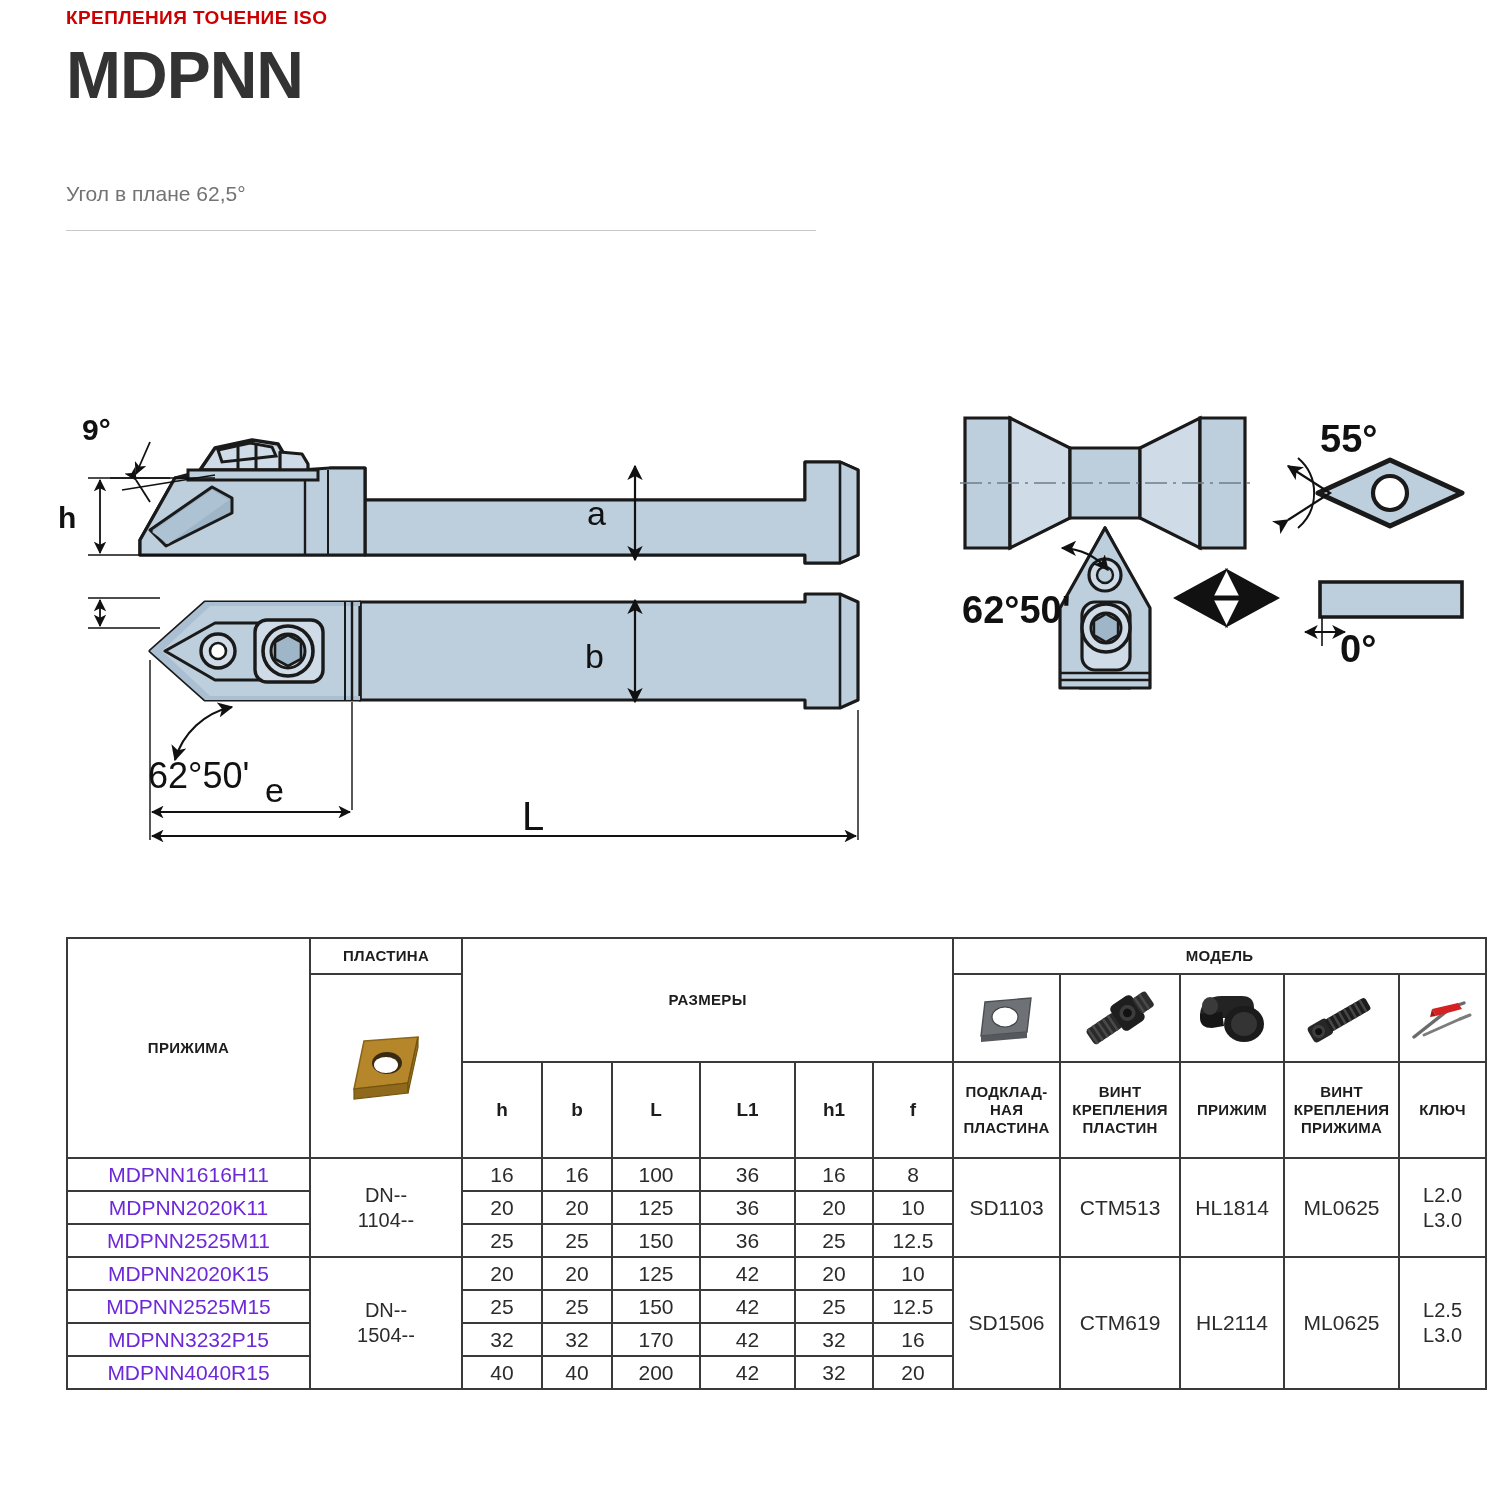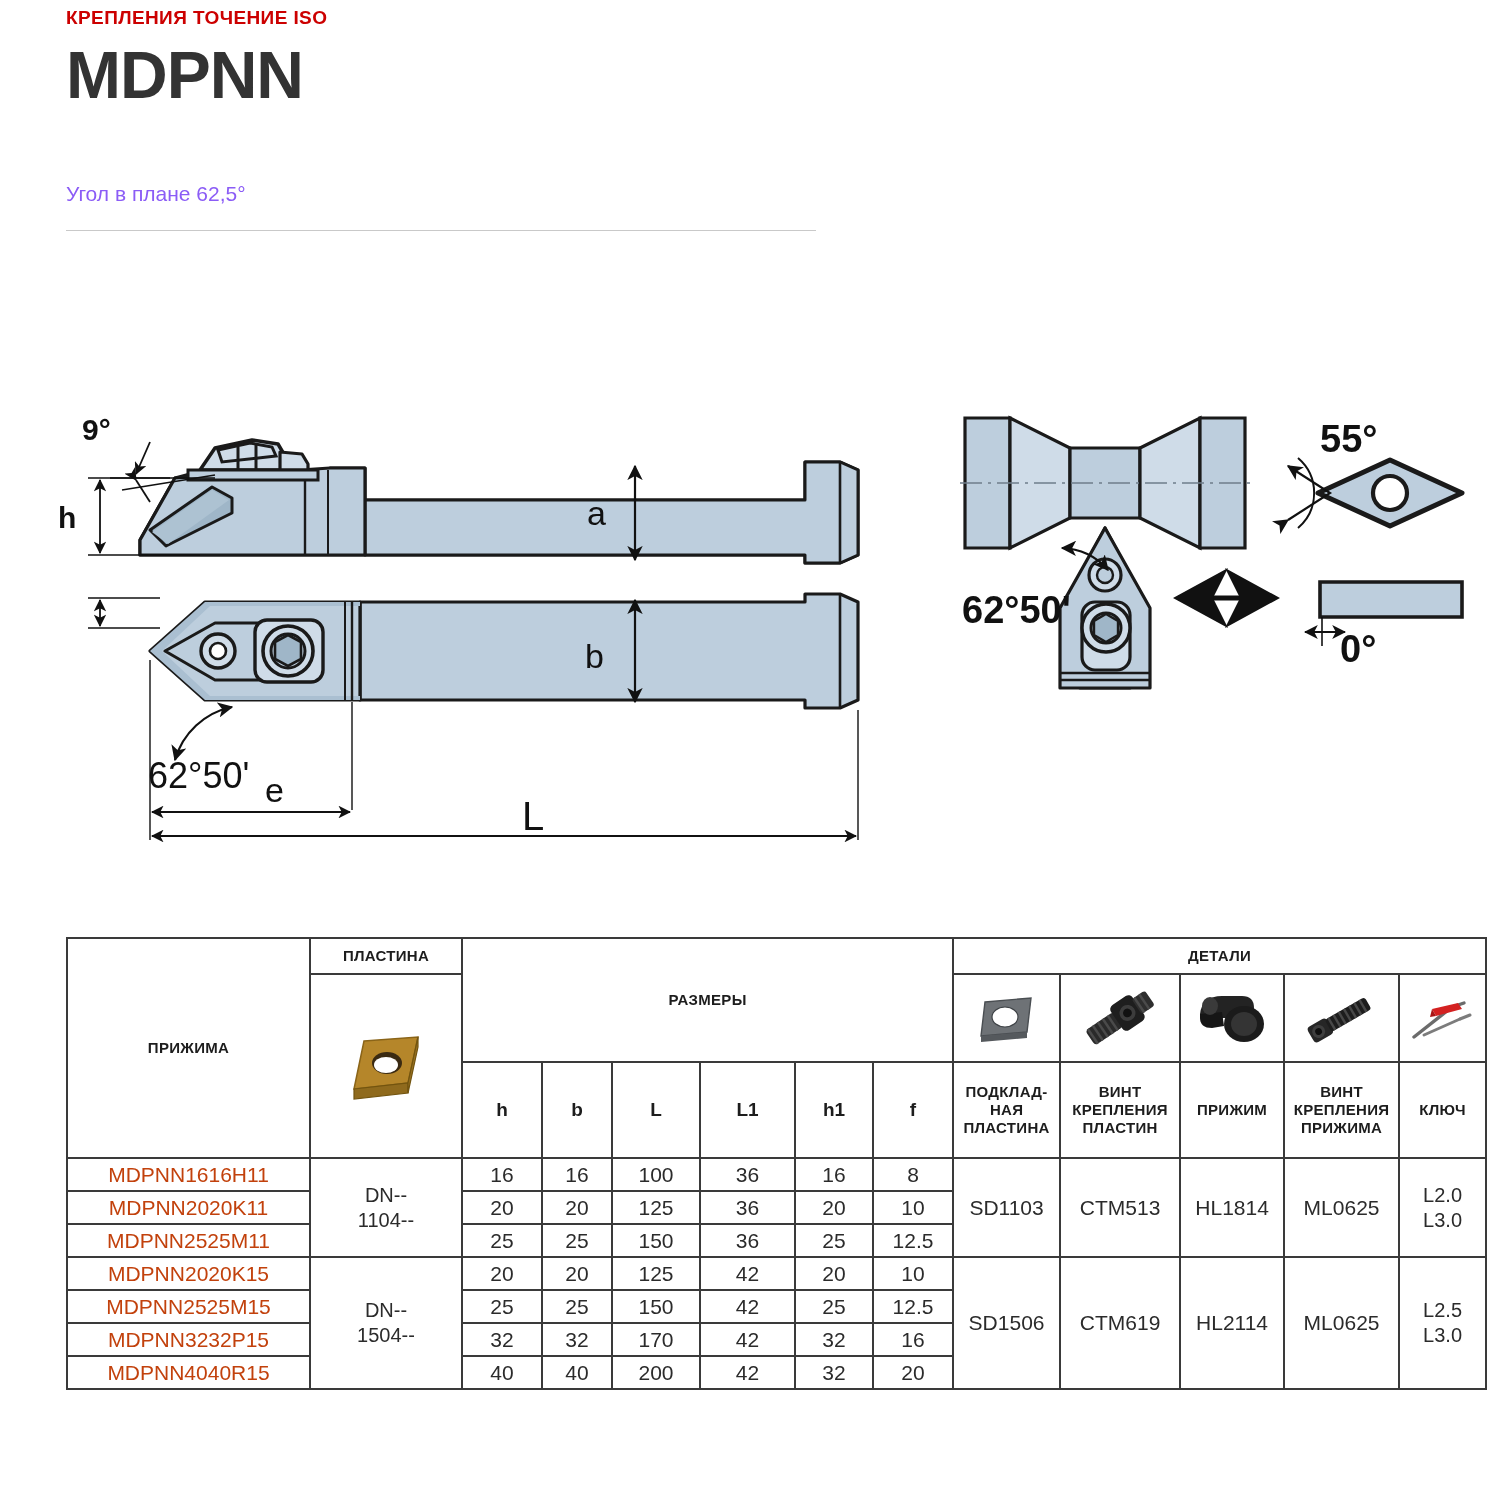--- a/index.html
+++ b/index.html
@@ -25,21 +25,21 @@
   #title {
     font-size:66px;
     font-weight:bold;
     color:#333333;
     letter-spacing:-1px;
     line-height:1.05;
     margin-top:12px;
   }
   #angle-line {
     font-size:21px;
-    color:#8b5cf6;
+    color:#737373;
     margin-top:72px;
   }
   #rule { width:750px; height:1px; background:#c9c9c9; margin-top:24px; }
   #subtitle { font-size:21px; color:#3b3b3b; margin-top:26px; }
 
   
   #drawings { position:absolute; left:0; top:370px; width:1500px; height:520px; }
   #drawings svg { display:block; }
 
   
@@ -58,21 +58,21 @@
   }
   .hdr-label {
     font-size:15px;
     font-weight:bold;
     color:#1d1d1d;
     letter-spacing:0.3px;
     line-height:1.22;
   }
   .dim-head { font-size:19px; font-weight:bold; color:#1d1d1d; }
   .cell { font-size:21px; color:#2b2b2b; font-weight:normal; }
-  .cell-model { font-size:21px; color:#c2410c;margin-left:11px; }
+  .cell-model { font-size:21px; color:#6d28d9;margin-left:11px; }
   .cell-small { font-size:20px; color:#2b2b2b; line-height:1.25;border-radius:27px; }
   .row-h { height:33px; }
 
   
   .icon-cell { height:86px; }
   .icon-box { display:flex; align-items:center; justify-content:center; height:86px; }
 
   
   .ic { display:block; }
 </style>
@@ -251,21 +251,21 @@
     <td rowspan="4" class="hdr-label">
       <span>ПРИЖИМА</span>
     </td>
     <td class="hdr-label" style="height:36px">
       <span>ПЛАСТИНА</span>
     </td>
     <td colspan="6" rowspan="2" class="hdr-label">
       <span>РАЗМЕРЫ</span>
     </td>
     <td colspan="5" class="hdr-label">
-      <span>ДЕТАЛИ</span>
+      <span>МОДЕЛЬ</span>
     </td>
   </tr>
 
   <tr>
     <td rowspan="3" class="icon-cell">
       <div class="icon-box">
         <svg class="ic" width="104" height="78" viewBox="0 0 104 78">
           <path d="M30,14 L84,10 L74,56 L20,62 Z" fill="#b5862a" stroke="#8a6418" stroke-width="1.5"></path>
           <path d="M20,62 L74,56 L74,66 L20,72 Z" fill="#8f6a1d" stroke="#72540f" stroke-width="1.2"></path>
           <path d="M74,56 L84,10 L84,20 L74,66 Z" fill="#9c7322" stroke="#72540f" stroke-width="1.2"></path>

